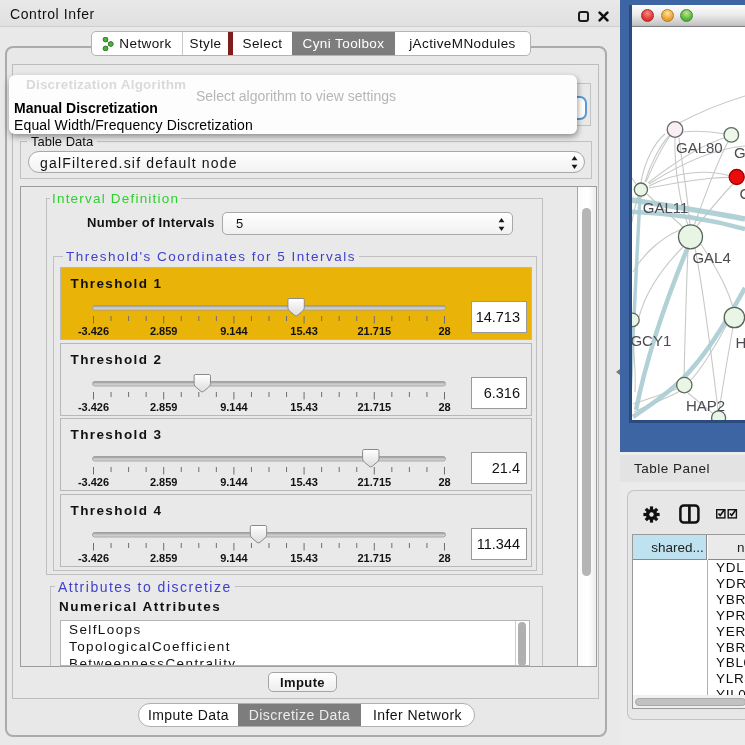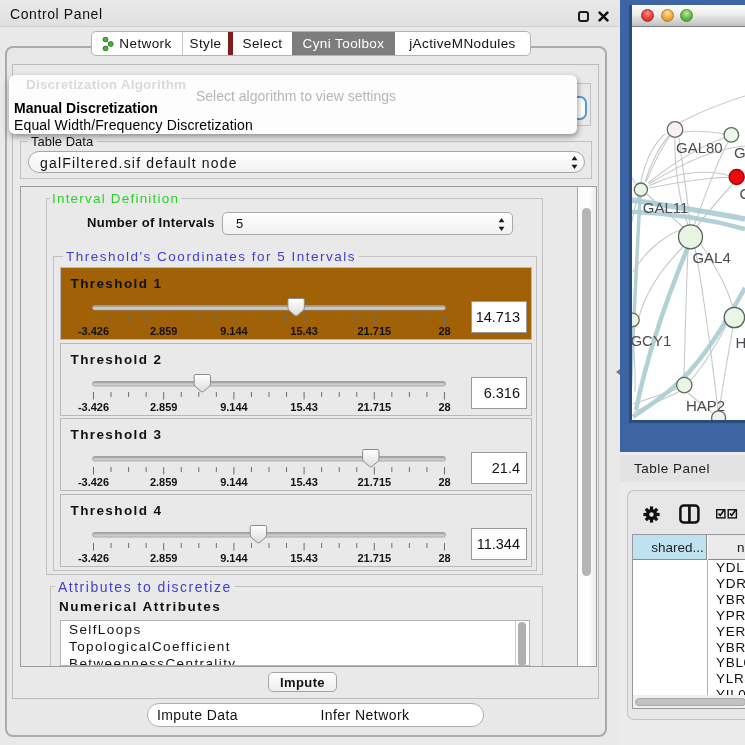--- a/index.html
+++ b/index.html
@@ -4,21 +4,21 @@
 <style>
   * { margin:0; padding:0; box-sizing:border-box; }
   html,body { width:745px; height:745px; overflow:hidden; }
   body { font-family:"Liberation Sans", sans-serif; background:#e9e9e9; position:relative; }
   .abs { position:absolute; }
 </style>
 </head>
 <body>
 
 <div class="abs" id="titlebar" style="left:0;top:0;width:620px;height:27px;background:linear-gradient(#e9e9e9,#e0e0e0);border-bottom:1px solid #cfcfcf;">
-  <div class="abs" style="left:10px;top:6px;font-size:14px;letter-spacing:0.6px;color:#111;">Control Panel</div>
+  <div class="abs" style="left:10px;top:6px;font-size:14px;letter-spacing:0.6px;color:#111;">Control Infer</div>
   <div class="abs" style="left:578px;top:11px;width:11px;height:11px;border:2px solid #1a1a1a;border-radius:3px;"></div>
   <svg class="abs" style="left:598px;top:11px;" width="11" height="11" viewBox="0 0 11 11">
       <g stroke="#111" stroke-width="2.6" stroke-linecap="round">
         <line x1="1.6" y1="1.6" x2="9.4" y2="9.4"></line>
         <line x1="9.4" y1="1.6" x2="1.6" y2="9.4"></line>
       </g>
     </svg>
 </div>
 
 <div class="abs" style="left:5px;top:46px;width:602px;height:691px;border:2px solid #ababab;border-radius:8px;background:#e8e8e8;"></div>
@@ -79,21 +79,21 @@
         <stop offset="0" stop-color="#8f8f8f"></stop>
         <stop offset="0.5" stop-color="#c9c9c9"></stop>
         <stop offset="1" stop-color="#d8d8d8"></stop>
       </linearGradient>
 <linearGradient id="thm" x1="0" y1="0" x2="0" y2="1">
         <stop offset="0" stop-color="#ffffff"></stop>
         <stop offset="1" stop-color="#dcdcdc"></stop>
       </linearGradient>
 </defs>
   </svg>
-<div class="abs" style="left:59.5px;top:267px;width:472.5px;height:73px;border:1px solid #b8b8b8;background:#a16207;">
+<div class="abs" style="left:59.5px;top:267px;width:472.5px;height:73px;border:1px solid #b8b8b8;background:#eab308;">
     <div class="abs" style="left:10px;top:8px;font-size:13.5px;font-weight:700;letter-spacing:1.4px;color:#111;">Threshold 1</div>
     <svg class="abs" style="left:0;top:0;" width="472" height="73" viewBox="0 0 472 73">
       <rect x="31.5" y="37.5" width="353.0" height="4.5" rx="2.2" fill="url(#trk)" stroke="#9a9a9a" stroke-width="0.8"></rect>
       <g>
         <line x1="32.50" y1="48" x2="32.50" y2="55.5" stroke="#6e6e6e" stroke-width="1"></line>
         <line x1="50.05" y1="48" x2="50.05" y2="53" stroke="#6e6e6e" stroke-width="1"></line>
         <line x1="67.60" y1="48" x2="67.60" y2="53" stroke="#6e6e6e" stroke-width="1"></line>
         <line x1="85.15" y1="48" x2="85.15" y2="53" stroke="#6e6e6e" stroke-width="1"></line>
         <line x1="102.70" y1="48" x2="102.70" y2="55.5" stroke="#6e6e6e" stroke-width="1"></line>
         <line x1="120.25" y1="48" x2="120.25" y2="53" stroke="#6e6e6e" stroke-width="1"></line>
@@ -247,22 +247,23 @@
 <div class="abs" style="left:55px;top:579px;background:#e9e9e9;padding:0 3px;font-size:14px;letter-spacing:1.5px;color:#4040cc;">Attributes to discretize</div>
 <div class="abs" style="left:59px;top:599px;font-size:13.5px;font-weight:700;letter-spacing:1.5px;color:#111;">Numerical Attributes</div>
 <div class="abs" style="left:60px;top:620px;width:470px;height:46px;background:#fff;border:1px solid #b5b5b5;overflow:hidden;font-size:13.5px;letter-spacing:1.4px;color:#111;">
   <div style="padding-left:8px;line-height:17px;">SelfLoops<br>TopologicalCoefficient<br>BetweennessCentrality</div>
   <div class="abs" style="right:0;top:0;width:14px;height:46px;background:#fff;border-left:1px solid #ccc;"></div>
   <div class="abs" style="right:3px;top:1px;width:8px;height:44px;background:#b0b0b0;border-radius:4px;"></div>
 </div>
 
 <div class="abs" style="left:268px;top:672px;width:69px;height:20px;border:1px solid #a5a5a5;border-radius:5px;background:linear-gradient(#ffffff,#ededed);text-align:center;font-size:13px;font-weight:700;letter-spacing:0.4px;line-height:19px;color:#111;">Impute</div>
 
-<div class="abs" style="left:138px;top:703px;width:337px;height:24px;background:#fff;border:1px solid #b0b0b0;border-radius:12px;overflow:hidden;display:flex;font-size:14px;letter-spacing:0.45px;color:#111;margin-left:9px;">
+<div class="abs" style="left:138px;top:703px;width:337px;height:24px;background:#fff;border:1px solid #b0b0b0;border-radius:12px;overflow:hidden;display:flex;font-size:14px;letter-spacing:0.45px;color:#111;">
   <div style="flex:0 0 99px;display:flex;align-items:center;justify-content:center;">Impute Data</div>
+  <div style="flex:0 0 123px;display:flex;align-items:center;justify-content:center;background:#7d7d7d;color:#ececec;">Discretize Data</div>
   <div style="flex:1;display:flex;align-items:center;justify-content:center;">Infer Network</div>
 </div>
 
 <div class="abs" style="left:20px;top:83px;width:571px;height:43px;border:1px solid #c2c2c2;"></div>
 
 <div class="abs" style="left:560px;top:96px;width:27px;height:24px;border:2.5px solid #599ad3;border-radius:0 7px 7px 0;background:#fff;"></div>
 
 <div class="abs" style="left:9px;top:75px;width:568px;height:59px;background:#fdfdfd;border-radius:6px;box-shadow:0 3px 7px rgba(0,0,0,0.3), 2px 2px 4px rgba(0,0,0,0.12);"></div>
 <div class="abs" style="left:26px;top:77px;font-size:13.5px;font-weight:700;letter-spacing:0.2px;color:rgba(40,40,40,0.17);">Discretization Algorithm</div>
 <div class="abs" style="left:196px;top:88px;font-size:14px;color:#b6b6b6;">Select algorithm to view settings</div>

